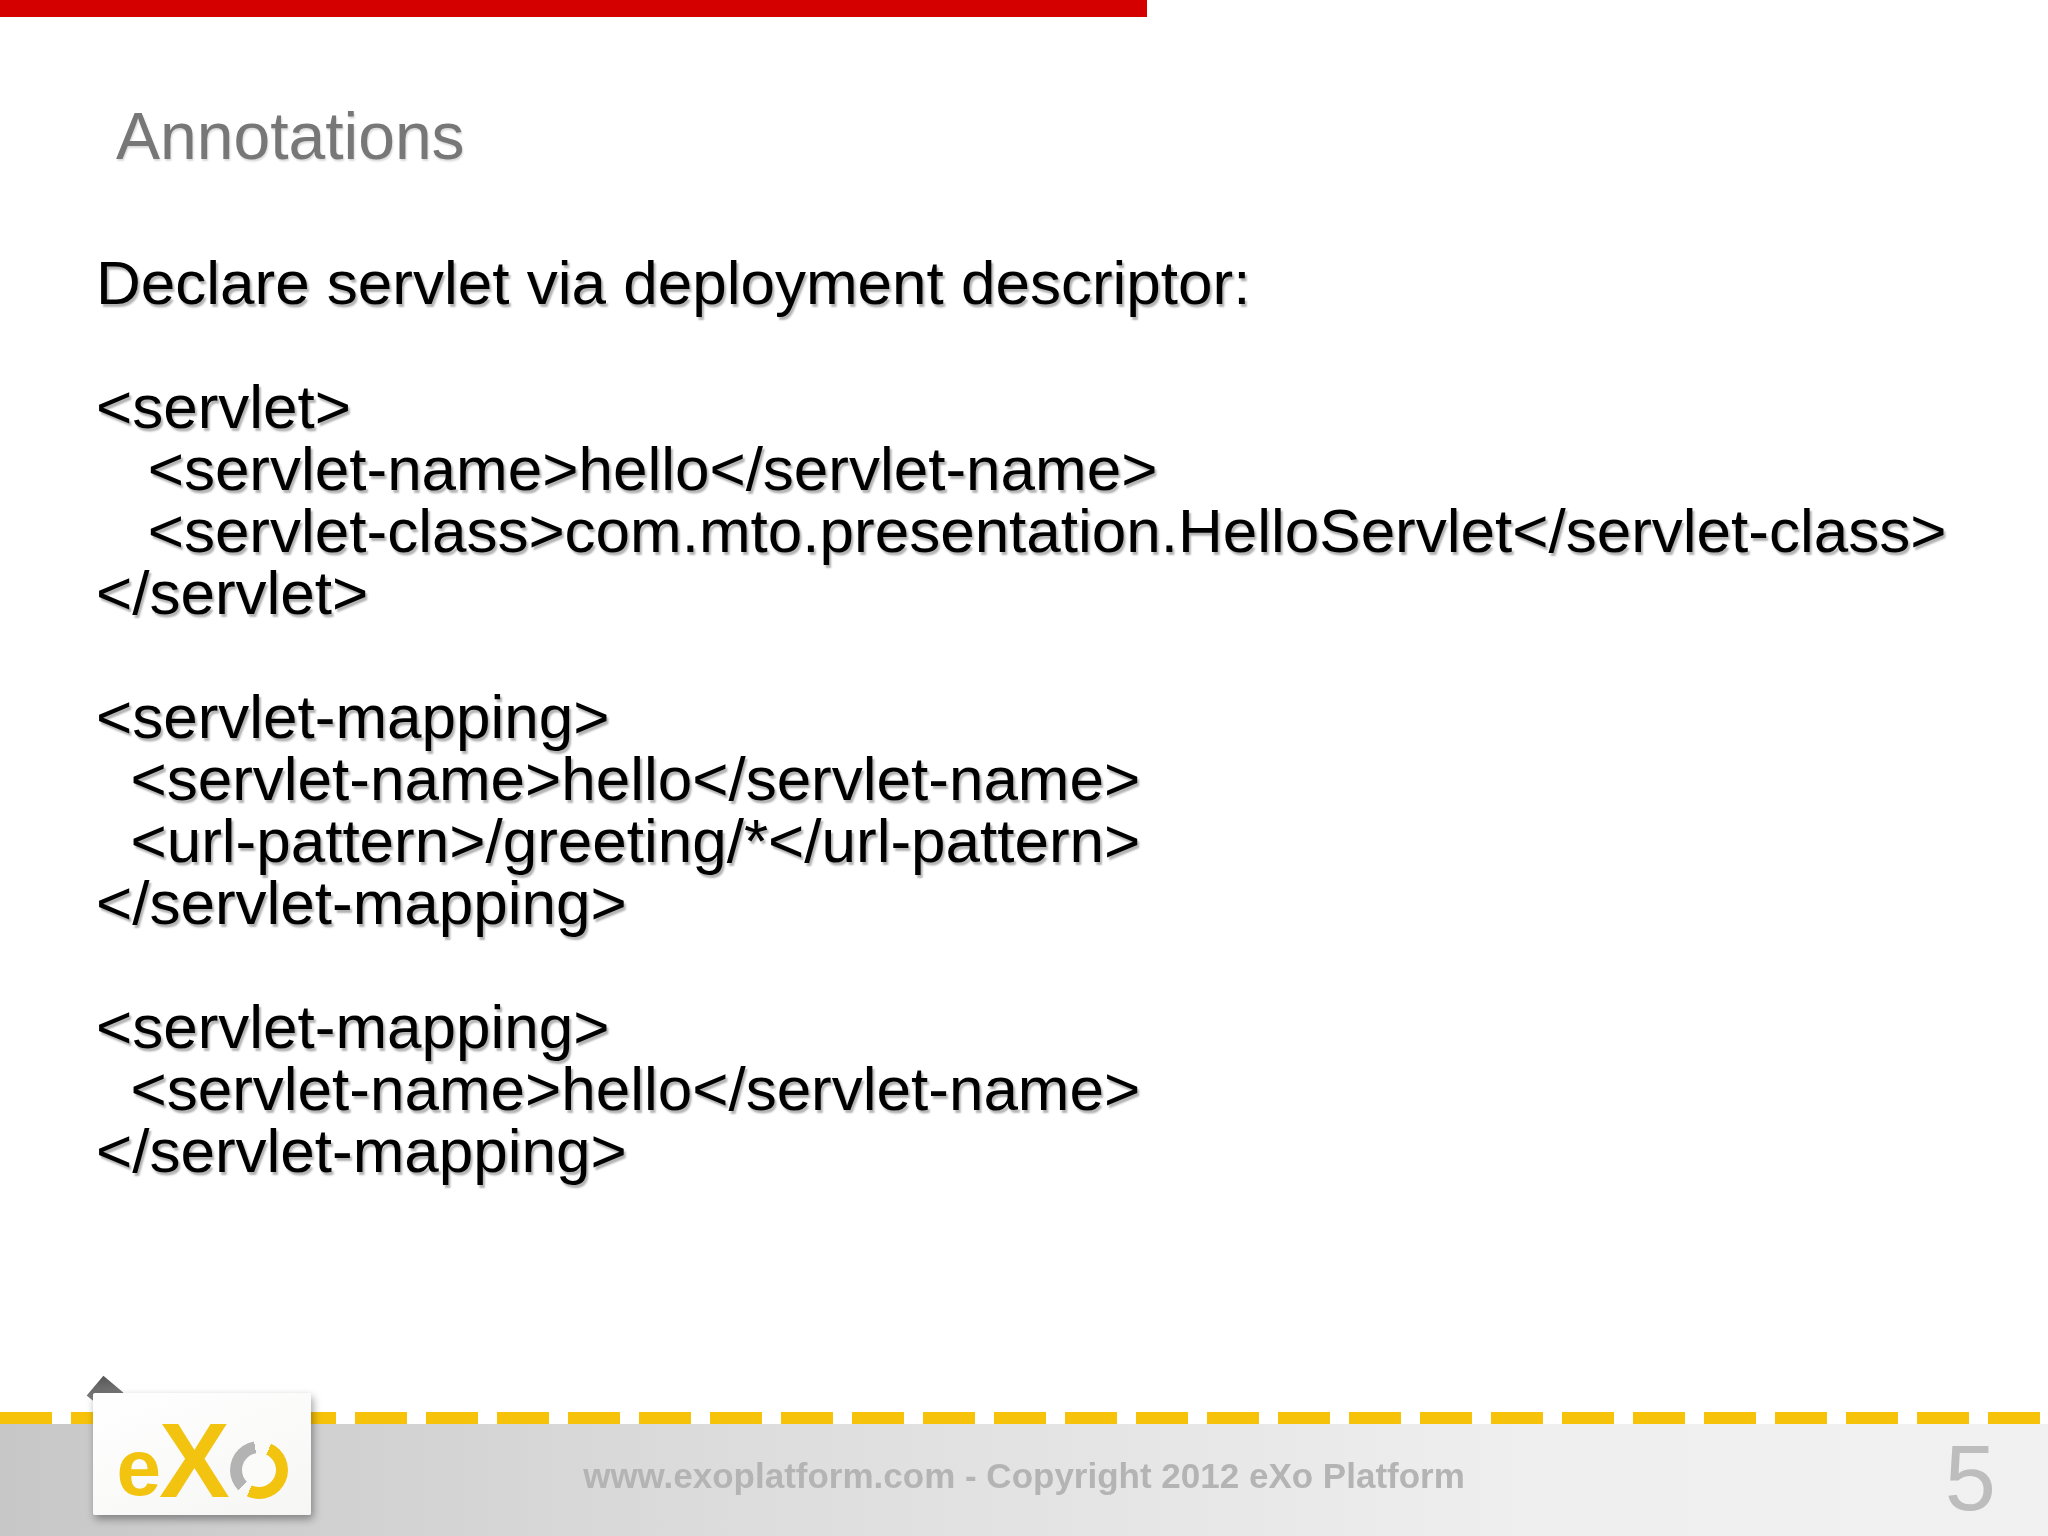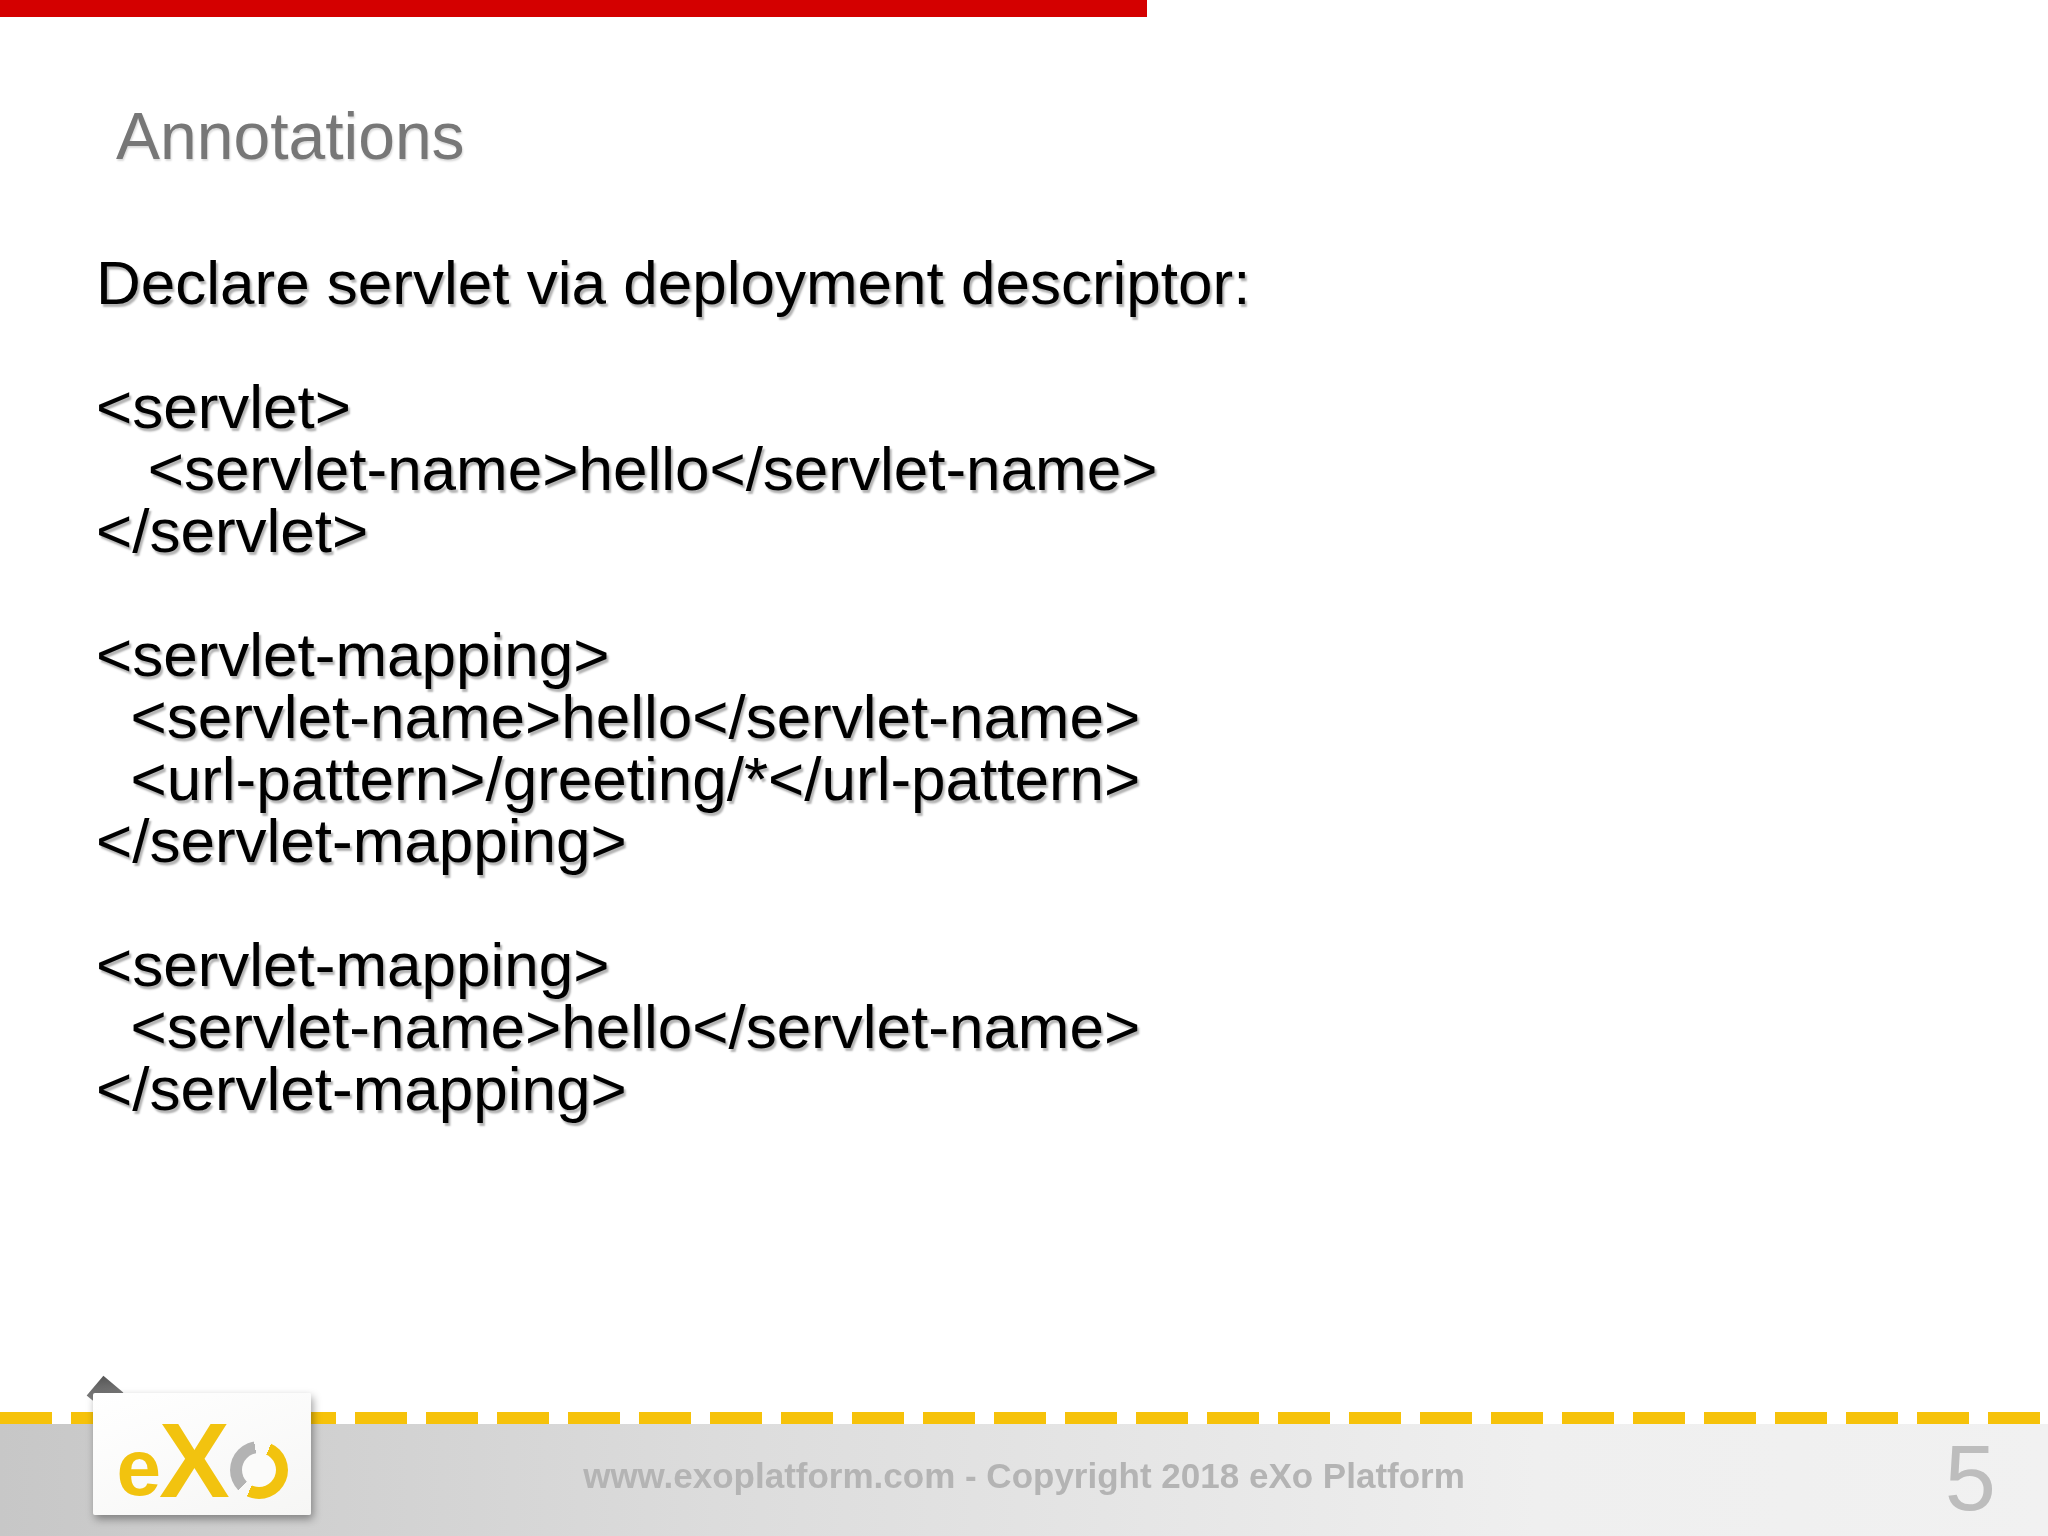--- a/index.html
+++ b/index.html
@@ -126,36 +126,37 @@
 
 <div class="top-strip"></div>
 
 <h1 class="slide-title">Annotations</h1>
 
 <div class="body-block">
   <div class="code-line">Declare servlet via deployment descriptor:</div>
   <div class="code-line"></div>
   <div class="code-line">&lt;servlet&gt;</div>
   <div class="code-line">   &lt;servlet-name&gt;hello&lt;/servlet-name&gt;</div>
+  <div class="code-line">   &lt;servlet-class&gt;com.mto.presentation.HelloServlet&lt;/servlet-class&gt;</div>
   <div class="code-line">&lt;/servlet&gt;</div>
   <div class="code-line"></div>
   <div class="code-line">&lt;servlet-mapping&gt;</div>
   <div class="code-line">  &lt;servlet-name&gt;hello&lt;/servlet-name&gt;</div>
   <div class="code-line">  &lt;url-pattern&gt;/greeting/*&lt;/url-pattern&gt;</div>
   <div class="code-line">&lt;/servlet-mapping&gt;</div>
   <div class="code-line"></div>
   <div class="code-line">&lt;servlet-mapping&gt;</div>
   <div class="code-line">  &lt;servlet-name&gt;hello&lt;/servlet-name&gt;</div>
   <div class="code-line">&lt;/servlet-mapping&gt;</div>
 </div>
 
 <div class="footer-band"></div>
 <div class="footer-dashes"></div>
 
-<div class="footer-copyright">www.exoplatform.com - Copyright 2018 eXo Platform</div>
+<div class="footer-copyright">www.exoplatform.com - Copyright 2012 eXo Platform</div>
 
 <div class="page-number">5</div>
 
 <div class="logo-fold"></div>
 <div class="logo-card">
   <span class="logo-e">e</span>
   <span class="logo-x">X</span>
   <span class="logo-o-ring"></span>
 </div>
 

